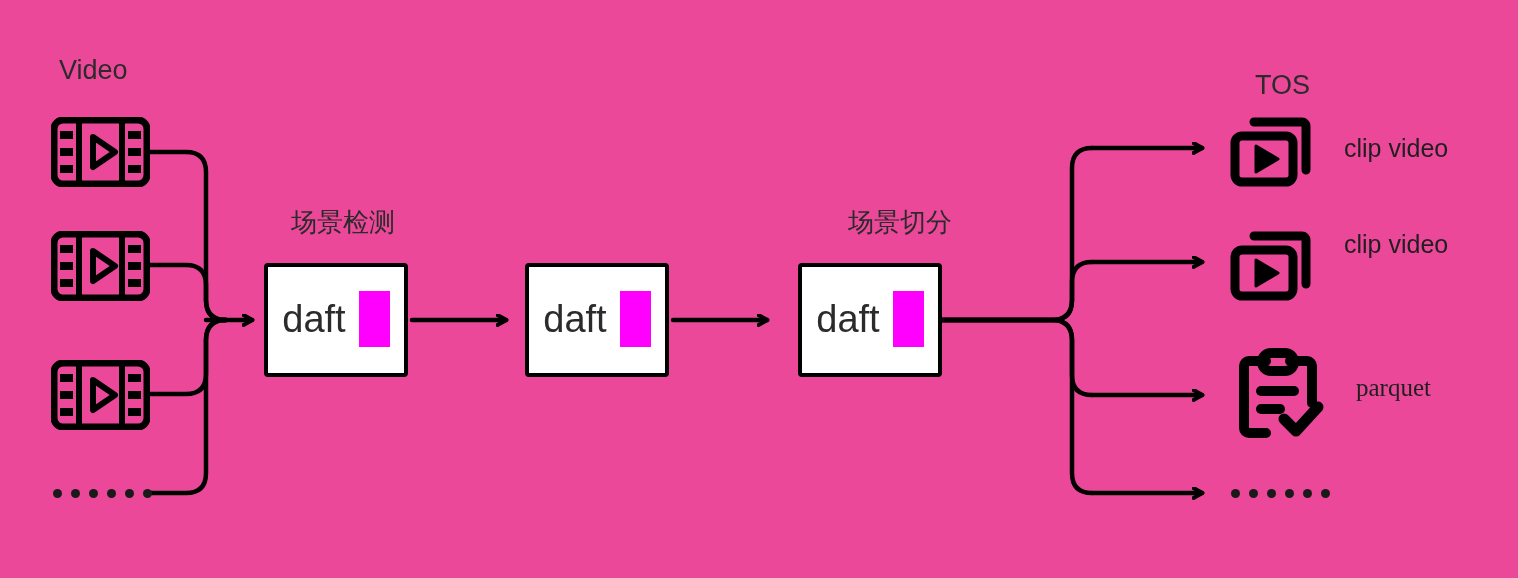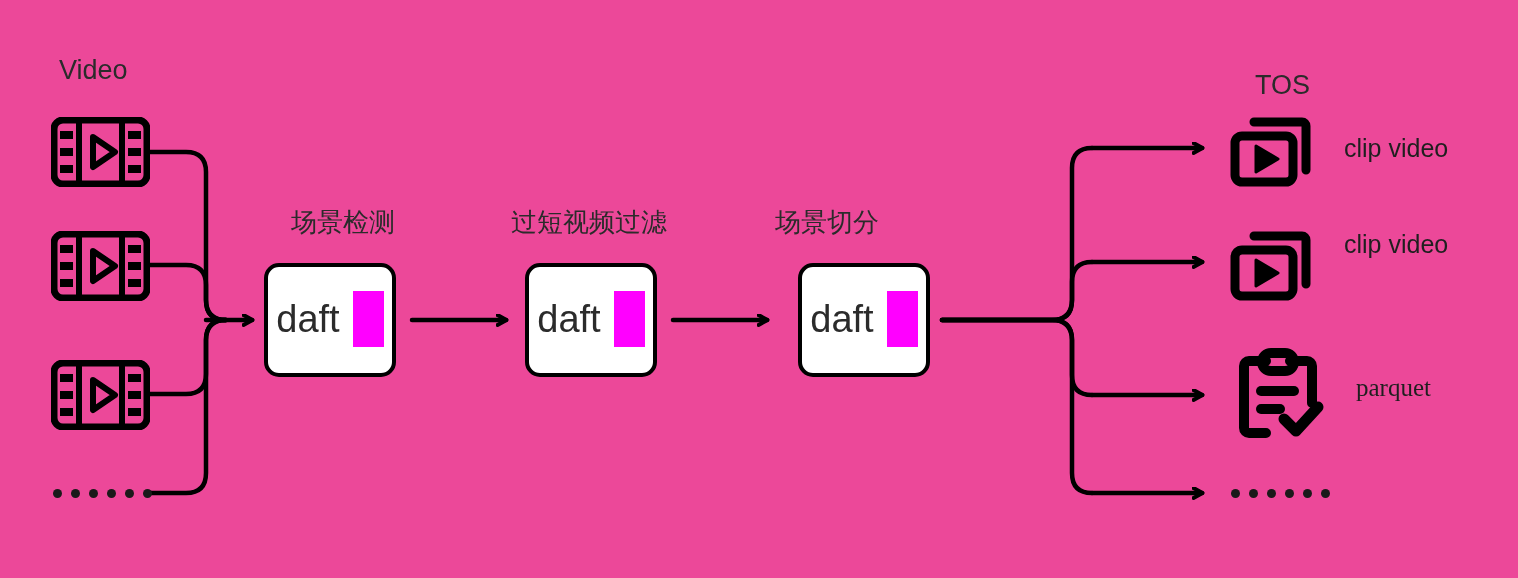--- a/index.html
+++ b/index.html
@@ -41,24 +41,24 @@
   }
   .out-lbl {
     position: absolute;
     color: #1f1f1f;
     font-size: 25px;
     line-height: 1;
     white-space: nowrap;
   }
   .stage-box {
     position: absolute;
-    width: 132px;
+    width: 144px;
     height: 114px;
     border: 4px solid #000000;
-    border-radius: 15px;
+    border-radius: 4px;
     background: #ffffff;
     box-sizing: border-box;
     display: flex;
     align-items: center;
     justify-content: center;
   }
   .stage-inner {
     display: flex;
     align-items: center;
     gap: 13px;
@@ -190,29 +190,28 @@
   </div>
 
   <div class="lbl-cn" style="left:291px; top:209px;">场景检测</div>
   <div class="stage-box" style="left:264px; top:263px;">
     <div class="stage-inner">
       <span class="stage-word">daft</span>
       <span class="stage-swatch" style="background:#FF00FF;"></span>
     </div>
   </div>
 
-  <div class="lbl-cn" style="left:511px; top:209px;">过短视频过滤</div>
   <div class="stage-box" style="left:525px; top:263px;">
     <div class="stage-inner">
       <span class="stage-word">daft</span>
       <span class="stage-swatch" style="background:#FF00FF;"></span>
     </div>
   </div>
 
-  <div class="lbl-cn" style="left:775px; top:209px;text-align:right;">场景切分</div>
+  <div class="lbl-cn" style="left:848px; top:209px;text-align:right;">场景切分</div>
   <div class="stage-box" style="left:798px; top:263px;">
     <div class="stage-inner">
       <span class="stage-word">daft</span>
       <span class="stage-swatch" style="background:#FF00FF;"></span>
     </div>
   </div>
 
   <div class="lbl" style="left:1255px; top:72px;">TOS</div>
 
   <svg class="icon-abs" style="left:1228px; top:112px;" width="88" height="76" viewBox="0 0 88 76">

